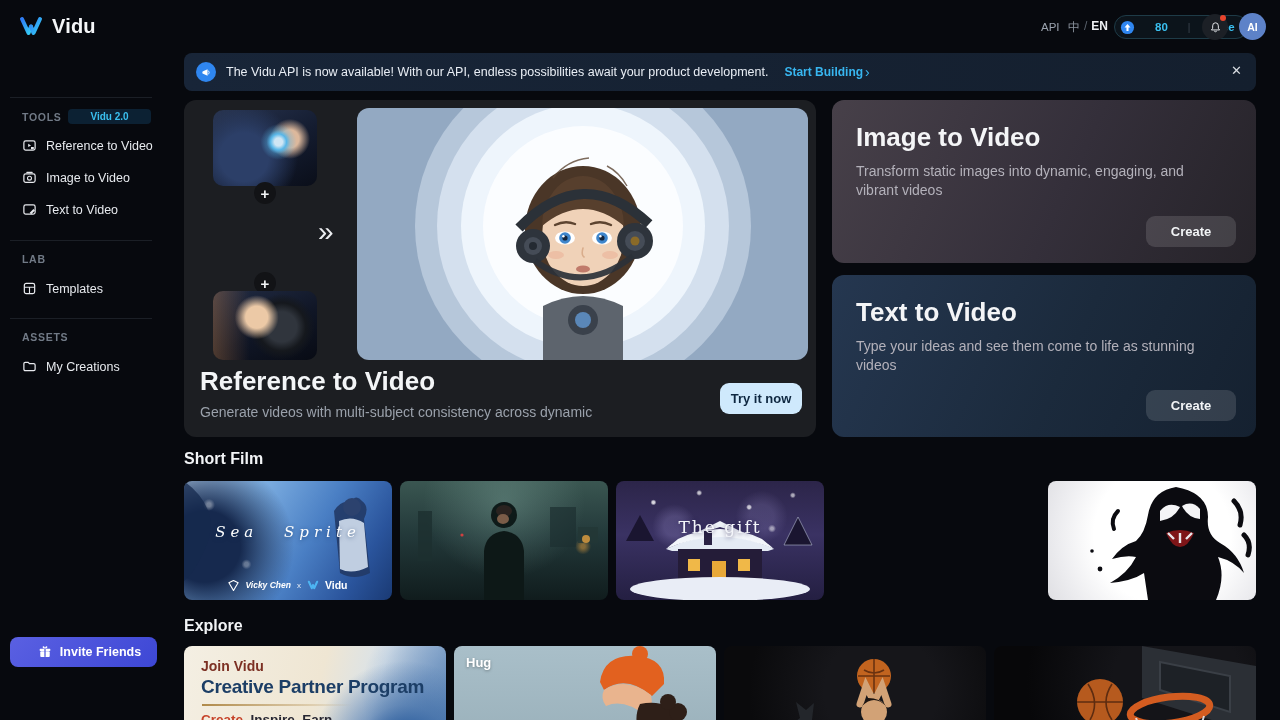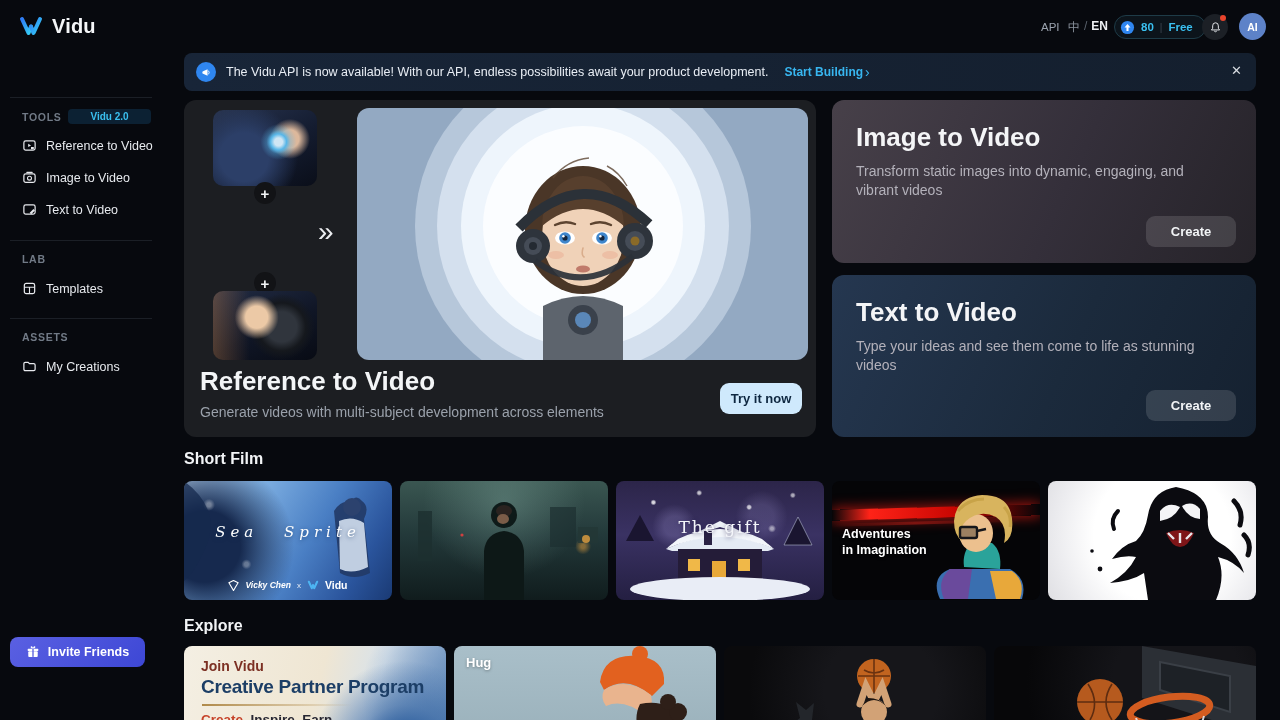--- a/index.html
+++ b/index.html
@@ -17,34 +17,34 @@
   .divider{position:absolute;left:10px;width:142px;height:1px;background:#1b1f26;}
   .sec-row{position:absolute;left:22px;display:flex;align-items:center;}
   .sec-label{font-size:10.5px;color:#717a86;letter-spacing:.7px;font-weight:600;}
   .badge{background:#0c2133;color:var(--accent-cyan,#3ac0f0);font-size:10px;font-weight:700;
          padding:2px 22px;border-radius:4px;margin-left:7px;}
   .nav-item{position:absolute;left:22px;display:flex;align-items:center;gap:9px;font-size:12.5px;
             color:#e7eaee;font-weight:500;cursor:pointer;white-space:nowrap;}
   .invite{position:absolute;left:10px;top:637px;width:135px;height:30px;border-radius:8px;
           background:linear-gradient(135deg,var(--invite-start,#5a60e2),var(--invite-end,#3d47d5));
           display:flex;align-items:center;justify-content:center;gap:8px;font-size:12.5px;font-weight:700;
-          color:#fff;cursor:pointer;}
+          color:#fff;cursor:pointer;padding-left:12px;}
   .socials{position:absolute;left:14px;top:720px;display:flex;align-items:center;gap:24px;}
   .discord-pill{height:23px;background:#17191e;border-radius:12px;display:flex;align-items:center;gap:5px;
                 padding:0 9px 0 4px;cursor:pointer;}
   .discord-pill .dc{width:15px;height:15px;border-radius:50%;background:#5a63e0;display:flex;align-items:center;justify-content:center;}
   .discord-pill span{font-size:10px;font-weight:600;color:#e3e6ea;}
   .soc{width:24px;height:24px;border-radius:50%;background:#17191e;display:flex;align-items:center;justify-content:center;cursor:pointer;}
 
   
   .api-link{position:absolute;left:1041px;top:21px;font-size:11.5px;color:#9aa2ad;cursor:pointer;}
   .lang{position:absolute;left:1068px;top:19px;font-size:12px;cursor:pointer;display:flex;gap:4px;}
   .lang .zh{color:#8b939e;}.lang .sl{color:#5a626d;}.lang .en{color:#eef1f4;font-weight:700;}
   .credits{position:absolute;left:1114px;top:15px;height:24px;border:1px solid #1e3b47;background:#0c141b;
-           border-radius:13px;display:flex;align-items:center;gap:6px;padding:0 12px 0 5px;box-sizing:border-box;cursor:pointer;}
+           border-radius:13px;display:flex;align-items:center;gap:20px;padding:0 12px 0 5px;box-sizing:border-box;cursor:pointer;}
   .credits .num{font-size:11.5px;font-weight:700;color:var(--accent-cyan,#3ac0f0);}
   .credits .sep{font-size:10px;color:#3c4document4;color:#3c4650;}
   .credits .plan{font-size:11.5px;font-weight:600;color:var(--accent-cyan,#3ac0f0);}
   .bell{position:absolute;left:1202px;top:14px;width:26px;height:26px;border-radius:50%;background:#1c2026;
         display:flex;align-items:center;justify-content:center;cursor:pointer;}
   .bell .dot{position:absolute;right:2px;top:1px;width:6px;height:6px;border-radius:50%;background:var(--notification-red,#e8442c);}
   .avatar{position:absolute;left:1239px;top:13px;width:27px;height:27px;border-radius:50%;
           background:var(--avatar-blue,#5d82c8);display:flex;align-items:center;justify-content:center;
           font-size:10.5px;font-weight:700;color:#fff;cursor:pointer;}
 
@@ -366,21 +366,21 @@
         <circle cx="278" cy="133" r="18" fill="#2e343c"></circle>
           <circle cx="278" cy="133" r="10" fill="#454c57"></circle>
           <circle cx="278" cy="133" r="4.5" fill="#8a6a28"></circle>
         <path d="M178 153 Q226 188 276 148" stroke="#2b3138" stroke-width="6" fill="none" opacity=".92"></path>
 
         <path d="M196 70 Q210 52 232 50 M250 58 Q262 64 270 78" stroke="#5d4634" stroke-width="1.4" fill="none" opacity=".8"></path>
       </svg>
     </div>
 
     <h2 class="hero-title" style="margin:0">Reference to Video</h2>
-    <p class="hero-sub" style="margin:0">Generate videos with multi-subject development across elements</p>
+    <p class="hero-sub" style="margin:0">Generate videos with multi-subject consistency across dynamic</p>
     <button class="try-btn">Try it now</button>
   </section>
 
   <section class="promo promo1">
     <h2 class="ptitle" style="margin:0">Image to Video</h2>
     <p class="pdesc" style="margin:0">Transform static images into dynamic, engaging, and vibrant videos</p>
     <button class="create-btn">Create</button>
   </section>
   <section class="promo promo2">
     <h2 class="ptitle" style="margin:0">Text to Video</h2>
@@ -439,39 +439,20 @@
       <path d="M50 68 Q104 44 158 68 L146 58 Q104 38 62 58 Z" fill="#f2f5fa"></path>
       <rect x="72" y="78" width="12" height="12" fill="#f0b848"></rect>
       <rect x="96" y="80" width="14" height="22" fill="#e8a838"></rect>
       <rect x="122" y="78" width="12" height="12" fill="#f0b848"></rect>
       <rect x="88" y="50" width="8" height="14" fill="#2a2244"></rect>
       <ellipse cx="104" cy="108" rx="90" ry="12" fill="#e9edf6"></ellipse>
     </svg>
     <div class="title">The gift</div>
   </div>
 
-  <div class="sf-card sf4">
-    <div class="streak"></div>
-    <div class="streak2"></div>
-    <svg width="120" height="119" viewBox="0 0 120 119" style="position:absolute;right:0;top:0">
-      <path d="M20 118 Q10 96 30 88 L90 88 Q108 98 102 118 Z" fill="#3a6fb0"></path>
-      <path d="M30 88 L52 88 L48 118 L24 118 Q16 100 30 88 Z" fill="#6a4a9c"></path>
-      <path d="M70 90 L92 90 Q106 100 100 118 L76 118 Z" fill="#e8a83a"></path>
-      <path d="M44 86 Q42 70 52 62 L72 62 Q82 70 80 88 Z" fill="#2aa39a"></path>
-      <ellipse cx="56" cy="52" rx="17" ry="19" fill="#ecc08e"></ellipse>
-      <path d="M34 40 Q36 16 62 14 Q90 14 92 38 Q94 56 84 62 Q88 44 76 36 Q60 28 46 40 Q38 48 42 60 Q34 54 34 40 Z" fill="#d8b45e"></path>
-      <path d="M38 30 Q48 18 64 18 M84 26 Q92 34 90 46" stroke="#c8a348" stroke-width="3" fill="none"></path>
-      <rect x="40" y="46" width="17" height="11" rx="2" fill="rgba(10,10,14,.35)" stroke="#16161a" stroke-width="2.4"></rect>
-      <path d="M57 50 L66 48" stroke="#16161a" stroke-width="2.4"></path>
-    </svg>
-    <div class="cap">
-      <div>Adventures</div>
-      <div>in Imagination</div>
-    </div>
-  </div>
 
   <div class="sf-card sf5">
     <svg width="208" height="119" viewBox="0 0 208 119" style="position:absolute;left:0;top:0">
       <path d="M128 6 Q104 10 100 34 Q97 52 88 60 Q74 64 64 78 Q78 74 88 76 Q80 92 62 102 Q84 100 96 92 L100 119 L168 119 Q178 96 170 76 Q186 80 196 92 Q190 72 172 62 Q158 54 160 36 Q160 12 128 6 Z" fill="#0b0b10"></path>
       <path d="M186 20 Q196 30 192 44 M196 54 Q204 62 200 74" stroke="#0b0b10" stroke-width="5" fill="none" stroke-linecap="round"></path>
       <path d="M70 30 Q62 38 66 48" stroke="#0b0b10" stroke-width="4" fill="none" stroke-linecap="round"></path>
       <circle cx="52" cy="88" r="2.4" fill="#0b0b10"></circle>
         <circle cx="44" cy="70" r="1.8" fill="#0b0b10"></circle>
       <path d="M112 30 Q120 20 132 26 Q126 38 112 40 Z" fill="#f4f4f6"></path>
       <path d="M152 28 Q144 19 134 25 Q140 37 152 38 Z" fill="#f4f4f6"></path>

